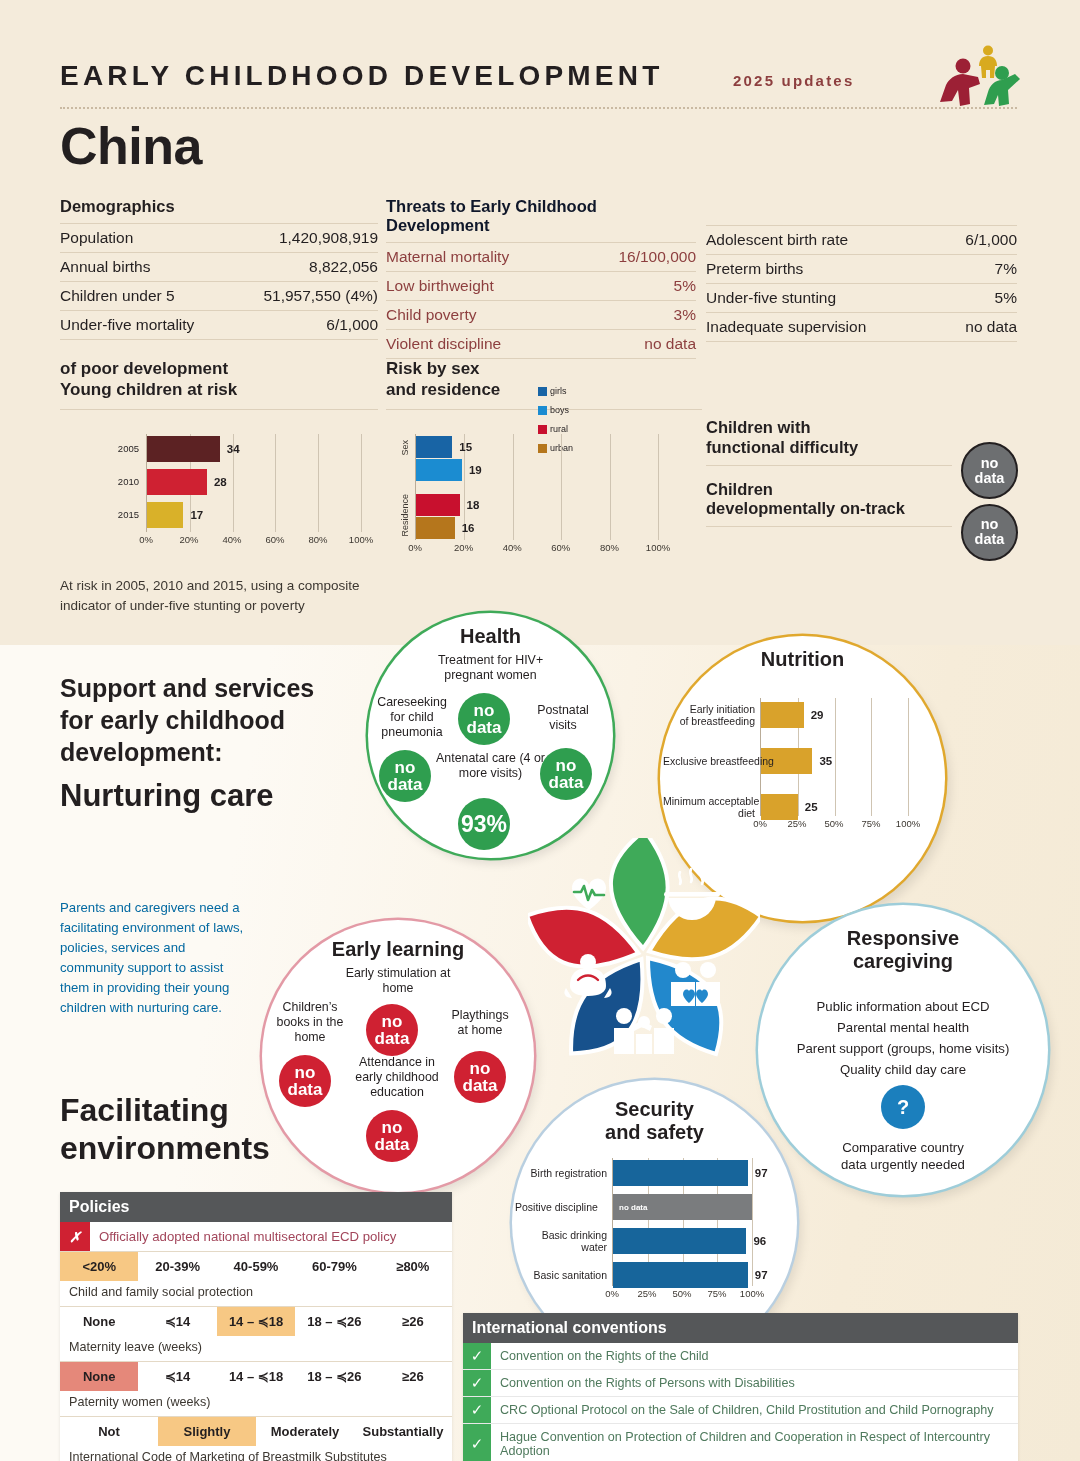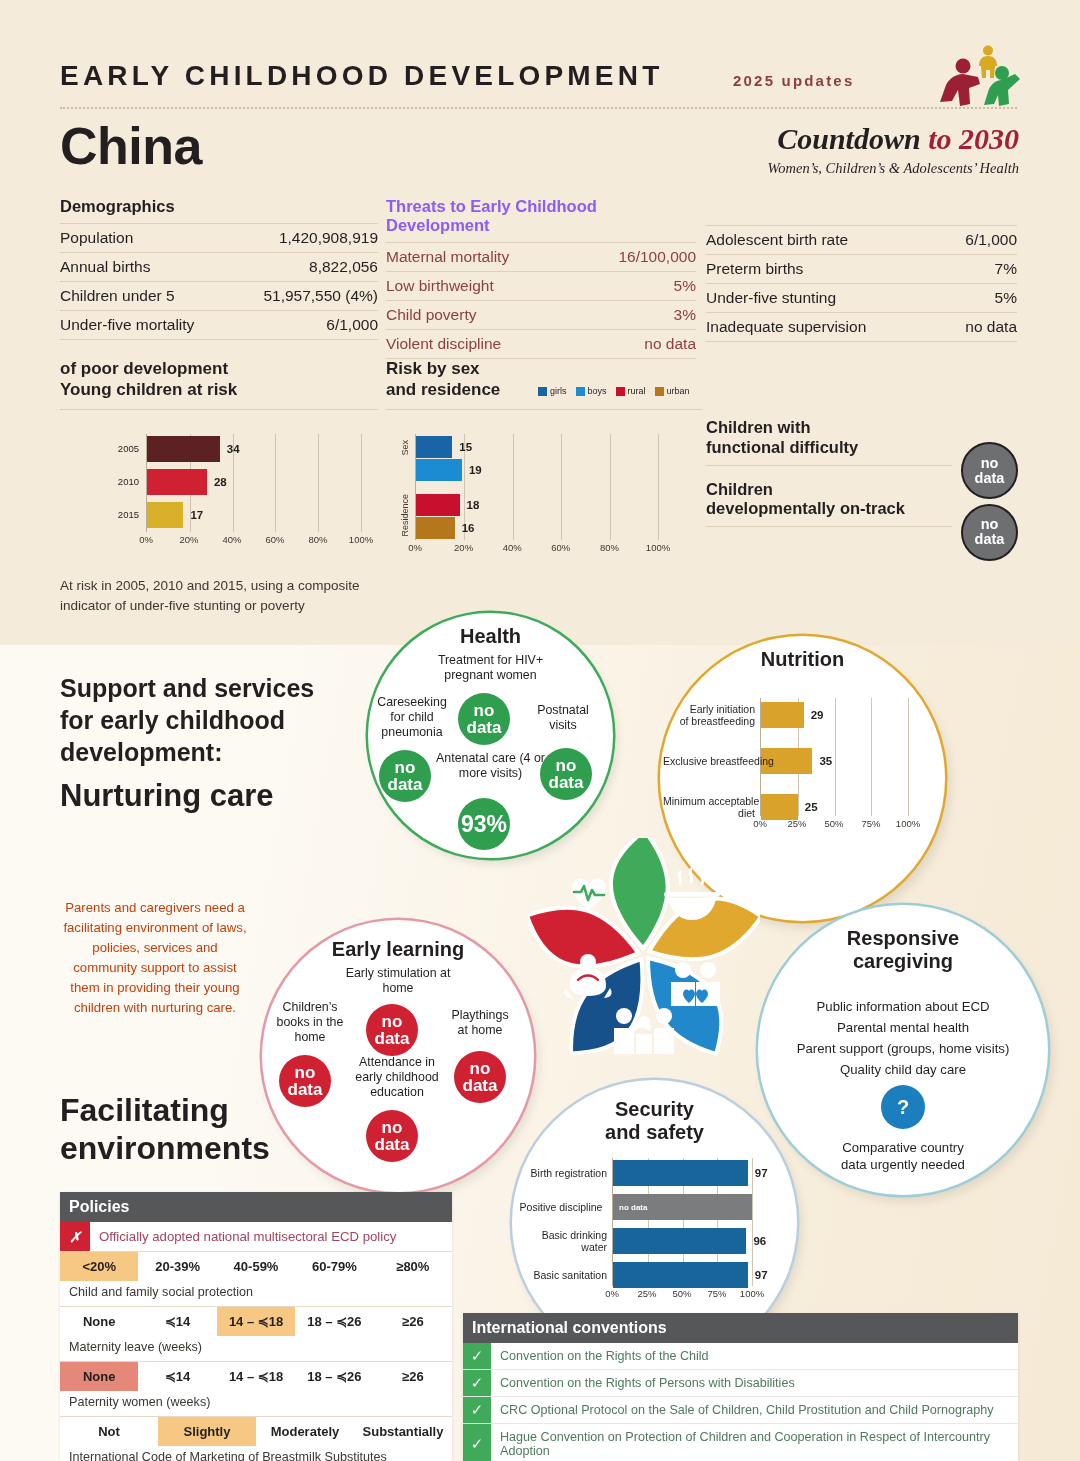--- a/index.html
+++ b/index.html
@@ -31,21 +31,21 @@
   .cd-logo{ position:absolute; left:727px; top:122px; width:292px; text-align:right; }
   .cd-logo .l1{ font-family:"Liberation Serif",serif; font-style:italic; font-weight:bold;
                 font-size:30px; color:#231f20; letter-spacing:0px; white-space:nowrap;}
   .cd-logo .l1 .red{ color:#a41f35; }
   .cd-logo .l2{ font-family:"Liberation Serif",serif; font-style:italic;
                 font-size:14.5px; color:#231f20; margin-top:4px; white-space:nowrap;}
   .logo-fig{ position:absolute; left:938px; top:44px; width:86px; height:62px; }
 
   
   .sec-h{ font-size:16.5px; font-weight:bold; }
-  .sec-h.brown{ color:#8b5cf6; }
+  .sec-h.brown{ color:#0f172a; }
   .dtable{ position:absolute; }
   .dtable .hdr{ padding-bottom:7px; }
   .drow{ display:flex; justify-content:space-between; align-items:baseline;
          border-top:1px solid #ddd0bb; padding:5px 0 5px 0; font-size:15.5px; }
   .drow .lbl{ white-space:nowrap; }
   .drow .val{ white-space:nowrap; }
   .drow.last{ border-bottom:1px solid #ddd0bb; }
   .brown-txt{ color:#8d3f3f; }
 
   #tbl-demo{ left:60px; top:197px; width:318px; }
@@ -73,42 +73,42 @@
 
   
   #risk1{ position:absolute; left:60px; top:358px; width:318px; }
   #risk1 .plot{ position:absolute; left:86px; top:76px; width:215px; height:98px; }
   #risk1 .axis{ position:absolute; left:86px; top:176px; width:215px; }
   #risk1 .note{ position:absolute; left:0px; top:218px; width:320px;
                 font-size:13.5px; line-height:1.45; color:#3c3731; }
 
   
   #risk2{ position:absolute; left:386px; top:358px; width:316px; }
-  #risk2 .legend{ position:absolute; left:152px; top:28px; display:flex; gap:9px; }
+  #risk2 .legend{ position:absolute; left:152px; top:28px; display:flex; gap:9px;flex-direction:column; }
   #risk2 .legend .li{ display:flex; align-items:center; gap:3px; font-size:9px; }
   #risk2 .legend .sw{ width:9px; height:9px; display:block; }
   #risk2 .plot{ position:absolute; left:29px; top:76px; width:243px; height:106px; }
   #risk2 .axis{ position:absolute; left:29px; top:184px; width:243px; }
 
   
   #nd-block{ position:absolute; left:706px; top:418px; width:312px; }
   .nd-row{ position:relative; padding-right:66px; }
   .nd-row .t{ font-size:16.5px; font-weight:bold; line-height:1.2; }
   .nd-row .ln{ border-top:1.4px solid #ddd0bb; margin-top:7px; }
   .nd-circ{ position:absolute; right:0; width:57px; height:57px; border-radius:50%;
             background:#6d6f71; border:2.5px solid #231f20; color:#fff;
             font-size:14.5px; font-weight:bold; line-height:1.02;
             display:flex; flex-direction:column; align-items:center; justify-content:center; }
 
   
   .big-h{ position:absolute; font-size:25px; font-weight:bold; line-height:1.28; }
   #support-h{ left:60px; top:672px; width:270px; }
   #nurt-h{ left:60px; top:776px; font-size:31px; font-weight:bold; }
   #prose{ position:absolute; left:60px; top:898px; width:190px;
-          font-size:13.2px; line-height:1.52; color:#c2410c;text-align:center; }
+          font-size:13.2px; line-height:1.52; color:#0369a1; }
   #facil-h{ left:60px; top:1092px; width:300px; font-size:32px; line-height:1.18; }
 
   
   .circ{ position:absolute; border-radius:50%; background:#fff; }
   .circ-t{ position:absolute; left:0; right:0; text-align:center;
            font-size:20px; font-weight:bold; line-height:1.16; }
   .lbl-s{ position:absolute; font-size:12.4px; line-height:1.2; text-align:center; }
   .bub{ position:absolute; border-radius:50%; color:#fff; font-weight:bold;
         display:flex; flex-direction:column; align-items:center; justify-content:center;
         line-height:1.0; }
@@ -172,24 +172,20 @@
 
 <div id="sheet">
   <div class="bg-top"></div>
   <div class="bg-bot"></div>
 
   <div class="h-title">EARLY CHILDHOOD DEVELOPMENT</div>
   <div class="h-updates">2025 updates</div>
   <div class="h-rule"></div>
   <div class="country">China</div>
 
-  <div class="cd-logo">
-    <div class="l1"><span>Countdown </span><span class="red">to 2030</span></div>
-    <div class="l2">Women’s, Children’s &amp; Adolescents’ Health</div>
-  </div>
 
   <svg class="logo-fig" viewBox="0 0 86 62">
     <g fill="#d8aa1f">
       <circle cx="50" cy="6.5" r="5"></circle>
       <path d="M50 12 C44 12 41 16 41 22 L43 22 L44 34 L48 34 L48 26 L52 26 L52 34 L56 34 L57 22 L59 22 C59 16 56 12 50 12 Z"></path>
     </g>
     <g fill="#9c2035">
       <circle cx="25" cy="22" r="7.5"></circle>
       <path d="M25 30 C17 30 11 35 8 41 L2 58 L14 57 L20 46 L22 62 L32 60 L31 44 L42 40 L40 33 Z"></path>
     </g>
@@ -503,21 +499,21 @@
           <div class="grid" style="left: 100%;"></div>
           <div class="bar" style="position: absolute; left: 0px; top: 2px; height: 26px; width: 100%;">
             <div class="fill" style="width: 97%; background: rgb(23, 101, 155);"></div>
             <span class="num" style="left: calc(97% + 7px);">97</span>
           </div>
           <div class="ylab" style="right: calc(100% + 6px); top: 15px; transform: translateY(-50%); width: 92px; font-size: 10.5px; line-height: 1.15; text-align: right;">Birth registration</div>
           <div class="bar" style="position: absolute; left: 0px; top: 36px; height: 26px; width: 100%;">
             <div class="fill" style="width: 100%; background: rgb(122, 124, 126);"></div>
             <span style="position: absolute; left: 6px; top: 50%; transform: translateY(-50%); font-size: 8px; font-weight: bold; color: rgb(255, 255, 255);">no data</span>
           </div>
-          <div class="ylab" style="right: calc(100% + 6px); top: 49px; transform: translateY(-50%); width: 92px; font-size: 10.5px; line-height: 1.15; text-align: center;">Positive discipline</div>
+          <div class="ylab" style="right: calc(100% + 6px); top: 49px; transform: translateY(-50%); width: 92px; font-size: 10.5px; line-height: 1.15; text-align: left;">Positive discipline</div>
           <div class="bar" style="position: absolute; left: 0px; top: 70px; height: 26px; width: 100%;">
             <div class="fill" style="width: 96%; background: rgb(23, 101, 155);"></div>
             <span class="num" style="left: calc(96% + 7px);">96</span>
           </div>
           <div class="ylab" style="right: calc(100% + 6px); top: 83px; transform: translateY(-50%); width: 92px; font-size: 10.5px; line-height: 1.15; text-align: right;">Basic drinking<br>water</div>
           <div class="bar" style="position: absolute; left: 0px; top: 104px; height: 26px; width: 100%;">
             <div class="fill" style="width: 97%; background: rgb(23, 101, 155);"></div>
             <span class="num" style="left: calc(97% + 7px);">97</span>
           </div>
           <div class="ylab" style="right: calc(100% + 6px); top: 117px; transform: translateY(-50%); width: 92px; font-size: 10.5px; line-height: 1.15; text-align: right;">Basic sanitation</div>

